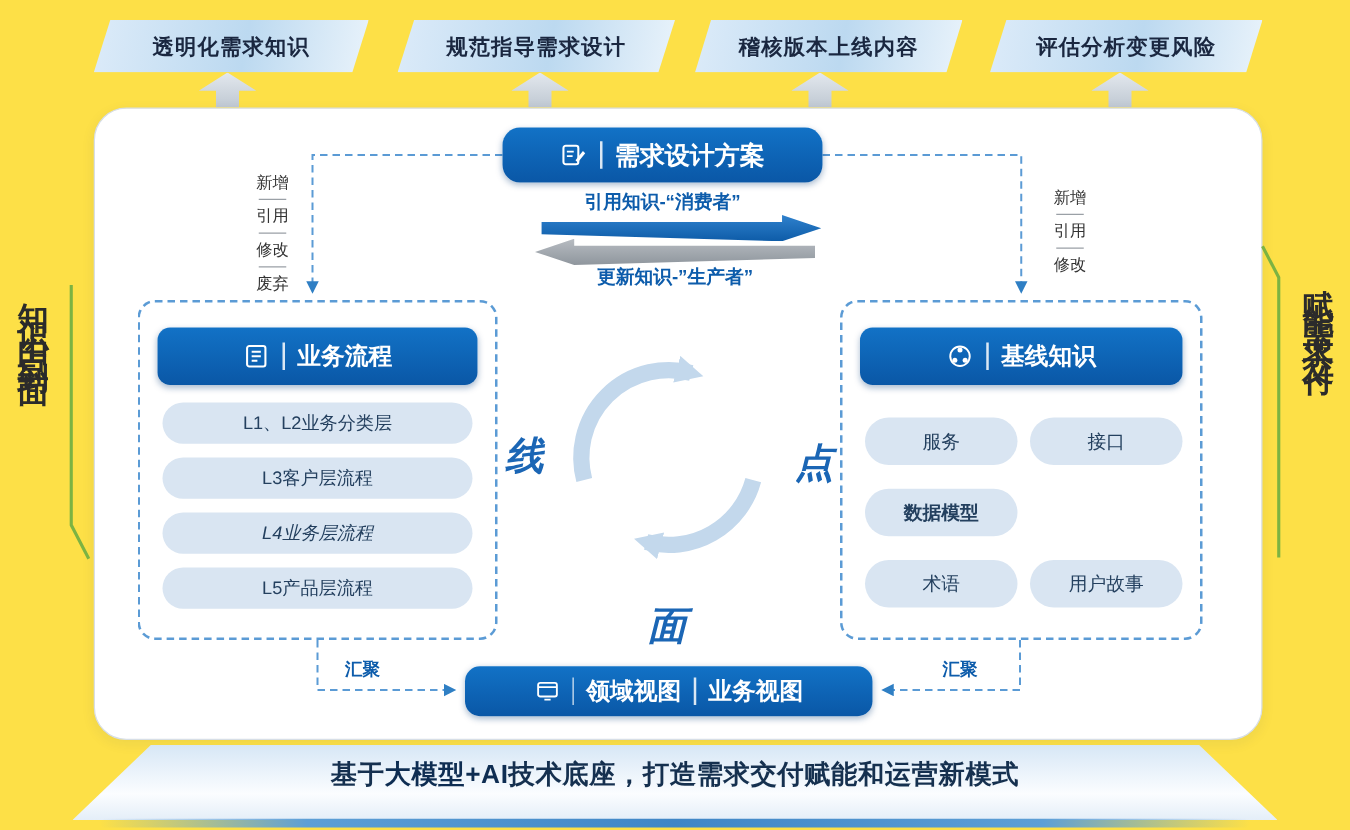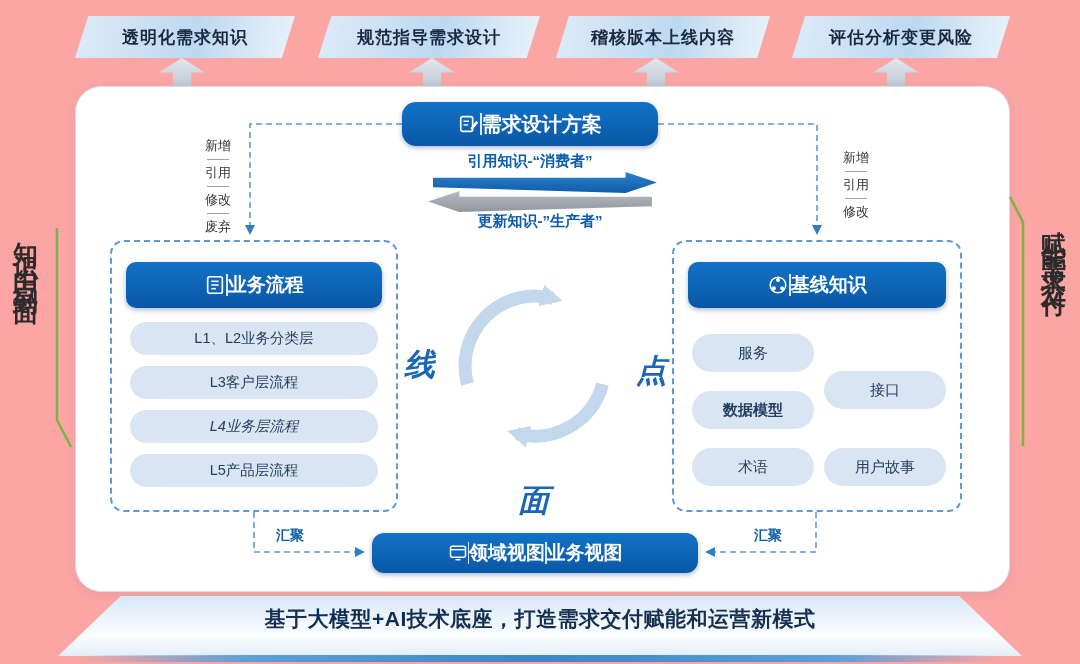--- a/index.html
+++ b/index.html
@@ -1,35 +1,35 @@
 <!DOCTYPE html>
 <html><head>
 <meta charset="utf-8">
 <style>
   * { margin:0; padding:0; box-sizing:border-box; }
   html,body { width:1080px; height:664px; background:#ffffff; font-family:"Liberation Sans", sans-serif; }
-  #canvas { position:relative; width:1080px; height:664px; background:#fca5a5; overflow:hidden; }
+  #canvas { position:relative; width:1080px; height:664px; background:#fde047; overflow:hidden; }
   .abs { position:absolute; }
 
   
   .banner { clip-path:polygon(6% 0, 100% 0, 94% 100%, 0 100%);
     background:linear-gradient(100deg,#dcebf9 0%,#bcd9f0 55%,#e9f3fb 100%);
     display:flex; align-items:center; justify-content:center;
     font-size:17px; font-weight:700; color:#1a2740; letter-spacing:1px; }
   .uparrow { clip-path:polygon(50% 0,100% 52%,70% 52%,70% 100%,30% 100%,30% 52%,0 52%);
     background:linear-gradient(180deg,#e3e8ee 0%,#bfc8d2 100%); width:46px; height:28px; }
 
   
   .mainbox { border:1.5px solid #d7dee6; border-radius:26px; background:#fff;
     box-shadow:0 3px 10px rgba(30,60,100,.07); }
 
   
   .bluepill { background:linear-gradient(180deg,#1272c6 0%,#0a57a6 100%);
     border-radius:14px; color:#fff; display:flex; align-items:center; justify-content:center;
-    font-weight:700; box-shadow:0 2px 5px rgba(10,60,120,.35); z-index:3; }
+    gap:10px; font-weight:700; box-shadow:0 2px 5px rgba(10,60,120,.35); z-index:3; }
   .vdiv { width:1.5px; height:22px; background:rgba(255,255,255,.85); }
 
   
   .dashedbox { border:2px dashed #5b9bd5; border-radius:14px; background:#fff; z-index:2; }
   .itempill { background:#d9e5f2; border-radius:17px; display:flex; align-items:center; justify-content:center;
     font-size:14.5px; font-weight:500; color:#24405f; z-index:3; }
 
   
   .ops { display:flex; flex-direction:column; align-items:center; font-size:13px; color:#333; z-index:3; }
   .ops span { padding:1px 0; }
@@ -180,21 +180,21 @@
           <circle cx="12" cy="12" r="8.5" fill="none" stroke="#fff" stroke-width="1.7"></circle>
           <circle cx="12" cy="6.5" r="2.2" fill="#fff"></circle>
           <circle cx="7.5" cy="15.5" r="2.2" fill="#fff"></circle>
           <circle cx="16.5" cy="15.5" r="2.2" fill="#fff"></circle>
         </svg>
     </span>
     <span class="vdiv"></span>
     <span>基线知识</span>
   </div>
   <div class="abs itempill" style="left:692px;top:334px;width:122px;height:38px;font-size:15px;border-radius:19px;">服务</div>
-  <div class="abs itempill" style="left:824px;top:334px;width:122px;height:38px;font-size:15px;border-radius:19px;margin-top:37px;">接口</div>
+  <div class="abs itempill" style="left:824px;top:334px;width:122px;height:38px;font-size:15px;border-radius:19px;">接口</div>
   <div class="abs itempill" style="left:692px;top:391px;width:122px;height:38px;font-size:15px;border-radius:19px;font-weight:bold;">数据模型</div>
   <div class="abs itempill" style="left:692px;top:448px;width:122px;height:38px;font-size:15px;border-radius:19px;">术语</div>
   <div class="abs itempill" style="left:824px;top:448px;width:122px;height:38px;font-size:15px;border-radius:19px;">用户故事</div>
 
   <div class="abs convlabel" style="left:276px;top:527px;">汇聚</div>
   <div class="abs convlabel" style="left:754px;top:527px;">汇聚</div>
 
   <div class="abs bluepill" style="left:372px;top:533px;width:326px;height:40px;font-size:19px;border-radius:12px;">
     <span class="icon">
       <svg width="20" height="20" viewBox="0 0 24 24">

